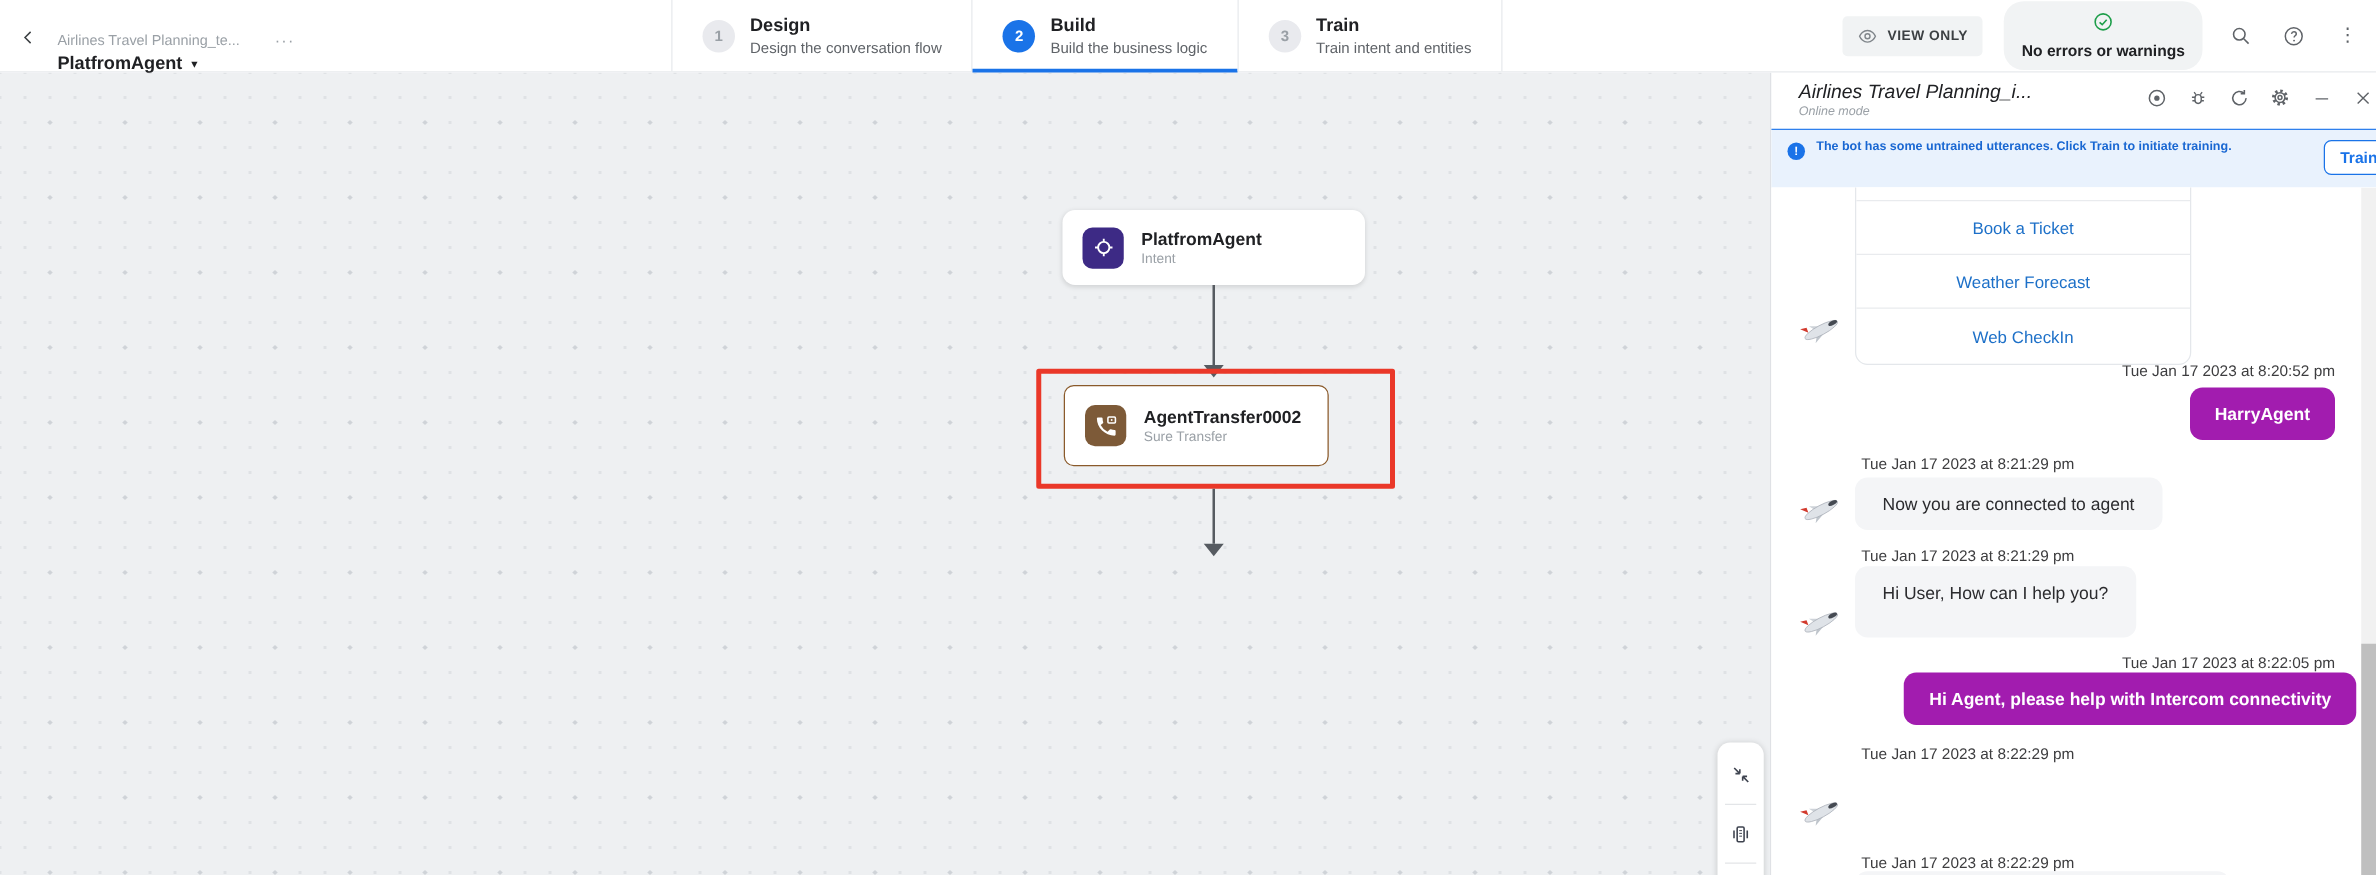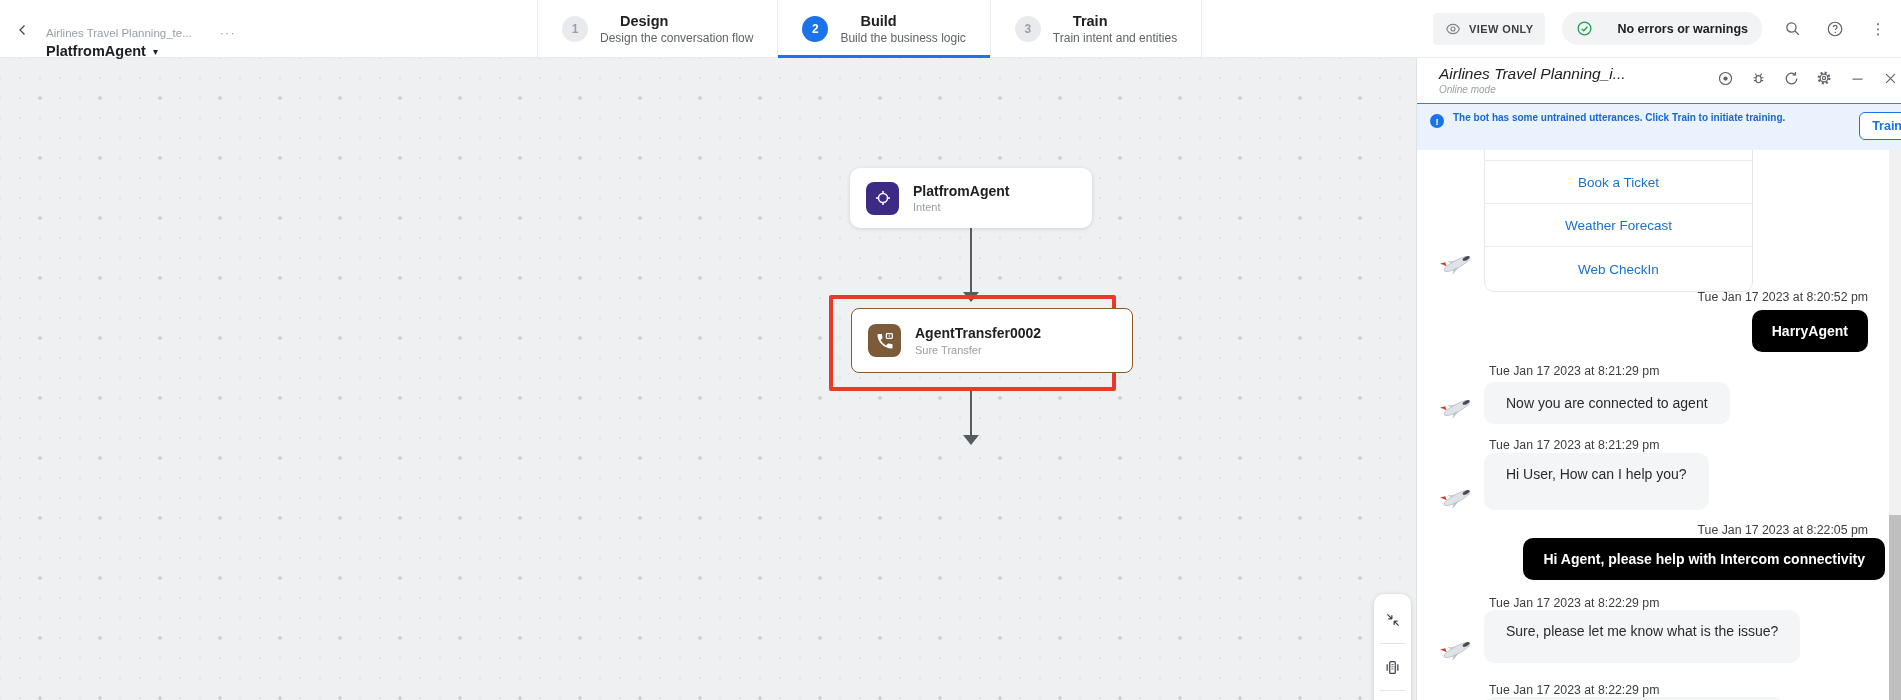--- a/index.html
+++ b/index.html
@@ -21,48 +21,48 @@
   .caret { font-size:10px; color:#202124; }
 
   .steps { position:absolute; left:537px; top:0; height:57px; display:flex; }
   .step { position:relative; display:flex; align-items:center; gap:12px; padding:0 24px;
           border-left:1px solid #e8eaed; cursor:pointer; }
   .step:last-child { border-right:1px solid #e8eaed; }
   .step-num { width:26px; height:26px; border-radius:50%; background:#e9eaee; color:#9aa0a6;
               font-size:12px; font-weight:700; display:flex; align-items:center; justify-content:center; flex:none; }
   .step.active .step-num { background:#1a73e8; color:#fff; }
   .step.active::after { content:''; position:absolute; left:0; right:0; bottom:-1px; height:3px; background:#1a73e8; }
-  .step-title { font-size:14.5px; font-weight:700; color:#202124; line-height:1.25;margin-left:20px; }
+  .step-title { font-size:14.5px; font-weight:700; color:#202124; line-height:1.25; }
   .step-desc { font-size:12px; color:#5f6368; margin-top:1px; white-space:nowrap; }
 
   .hdr-right { position:absolute; right:10px; top:0; height:57px; display:flex; align-items:center; gap:17px; }
   .badge-viewonly { display:flex; align-items:center; gap:8px; background:#f1f3f4; border-radius:4px;
                     padding:8px 12px; font-size:11px; font-weight:700; letter-spacing:.4px; color:#3c4043; cursor:pointer; }
-  .badge-status { display:flex; align-items:center; gap:24px; background:#f1f3f4; border-radius:16px;
-                  padding:8px 14px; font-size:12.5px; font-weight:600; color:#202124; }
+  .badge-status { display:flex; align-items:center; gap:8px; background:#f1f3f4; border-radius:16px;
+                  padding:8px 14px; font-size:12.5px; font-weight:600; color:#202124;flex-direction:column; }
   .hdr-icon { width:26px; height:26px; display:flex; align-items:center; justify-content:center; cursor:pointer; color:#5f6368; }
   .kebab { font-size:15px; color:#5f6368; line-height:1; }
 
   
   .canvas { position:absolute; top:58px; left:0; width:1416px; height:642px; background:#eef0f2;
     background-image:
       radial-gradient(circle, #cfd3d8 1.6px, transparent 1.8px),
       radial-gradient(circle, #dfe2e5 1.3px, transparent 1.5px);
     background-size:60px 60px, 20px 20px;
     background-position:10px 10px, 10px 10px; overflow:hidden; }
 
   .node { position:absolute; background:#fff; border-radius:10px; display:flex; align-items:center;
           gap:14px; padding:0 16px; box-shadow:0 1px 4px rgba(0,0,0,.13); cursor:pointer; }
   .node-icon { width:33px; height:33px; border-radius:8px; display:flex; align-items:center;
                justify-content:center; flex:none; }
   .node-title { font-size:14px; font-weight:700; color:#202124; line-height:1.2; }
   .node-sub { font-size:11px; color:#9aa0a6; margin-top:2px; }
   .node-intent { left:850px; top:110px; width:242px; height:60px; }
   .icon-purple { background:#3d2a85; }
-  .node-transfer { left:851px; top:250px; width:282px; height:65px; border:1.5px solid #8a5a2b; border-radius:8px; box-shadow:none; }
+  .node-transfer { left:851px; top:250px; width:212px; height:65px; border:1.5px solid #8a5a2b; border-radius:8px; box-shadow:none; }
   .icon-brown { background:#7d5a38; }
 
   .red-box { position:absolute; left:829px; top:237px; width:287px; height:96px;
              border:4px solid #ea3829; border-radius:2px; pointer-events:none; }
 
   .edge { position:absolute; width:2px; background:#565b61; left:970px; }
   .edge-1 { top:170px; height:64px; }
   .edge-2 { top:333px; height:44px; }
   .arrowhead { position:absolute; left:963px; width:0; height:0;
                border-left:8px solid transparent; border-right:8px solid transparent;
@@ -101,21 +101,21 @@
 
   .opt-card { position:absolute; left:67px; top:-38px; width:269px; background:#fff;
               border:1px solid #e4e7eb; border-radius:10px; overflow:hidden; }
   .opt-row { height:43px; display:flex; align-items:center; justify-content:center;
              font-size:13.5px; color:#1d70c8; border-bottom:1px solid #e9ebee; cursor:pointer; }
   .opt-row:last-child { border-bottom:none; height:44px; }
   .opt-partial { height:48px; }
 
   .ts { position:absolute; font-size:12.3px; color:#3d3d3f; white-space:nowrap; }
   .bubble { position:absolute; font-size:14px; border-radius:10px; white-space:nowrap; }
-  .b-user { background:#000000; color:#fff; font-weight:600; padding:13px 20px; }
+  .b-user { background:#a21caf; color:#fff; font-weight:600; padding:13px 20px; }
   .b-bot  { background:#f4f5f7; color:#2b2b2e; padding:13px 22px; }
 
   .t0 { top:140px; right:33px; } .m0 { top:160px; right:33px; }
   .t1 { top:214px; left:72px; }  .m1 { top:232px; left:67px; }
   .t2 { top:288px; left:72px; }  .m2 { top:303px; left:67px; padding-bottom:28px;text-align:right; }
   .t3 { top:373px; right:33px; } .m3 { top:388px; right:16px; }
   .t4 { top:446px; left:72px; }  .m4 { top:460px; left:67px; padding-bottom:24px; }
   .t5 { top:533px; left:72px; }  .m5 { top:547px; left:67px; width:300px; height:30px; }
 
   .avatar { position:absolute; width:36px; height:36px; }
@@ -353,21 +353,20 @@
           <path d="M13 15.5L9.5 9.5l8.5 4.5z" fill="#ced3d9"></path>
           <ellipse cx="16" cy="16" rx="13" ry="3.4" fill="#dfe3e8" stroke="#a9afb8" stroke-width="0.5"></ellipse>
           <ellipse cx="25.5" cy="15.4" rx="3.4" ry="1.5" fill="#454a52"></ellipse>
         </g>
       </svg>
 
       <div class="ts t3">Tue Jan 17 2023 at 8:22:05 pm</div>
       <div class="bubble b-user m3">Hi Agent, please help with Intercom connectivity</div>
 
       <div class="ts t4">Tue Jan 17 2023 at 8:22:29 pm</div>
-      <div class="bubble b-bot m4">Sure, please let me know what is the issue?</div>
       <svg class="avatar a3" viewBox="0 0 32 32">
         <g transform="rotate(-28 16 16)">
           <path d="M7 13.5L3 8.5l4.5 1.2z" fill="#d23b2e"></path>
           <path d="M13 16l-5 6.5L19 18z" fill="#bfc5cc"></path>
           <path d="M13 15.5L9.5 9.5l8.5 4.5z" fill="#ced3d9"></path>
           <ellipse cx="16" cy="16" rx="13" ry="3.4" fill="#dfe3e8" stroke="#a9afb8" stroke-width="0.5"></ellipse>
           <ellipse cx="25.5" cy="15.4" rx="3.4" ry="1.5" fill="#454a52"></ellipse>
         </g>
       </svg>
 

